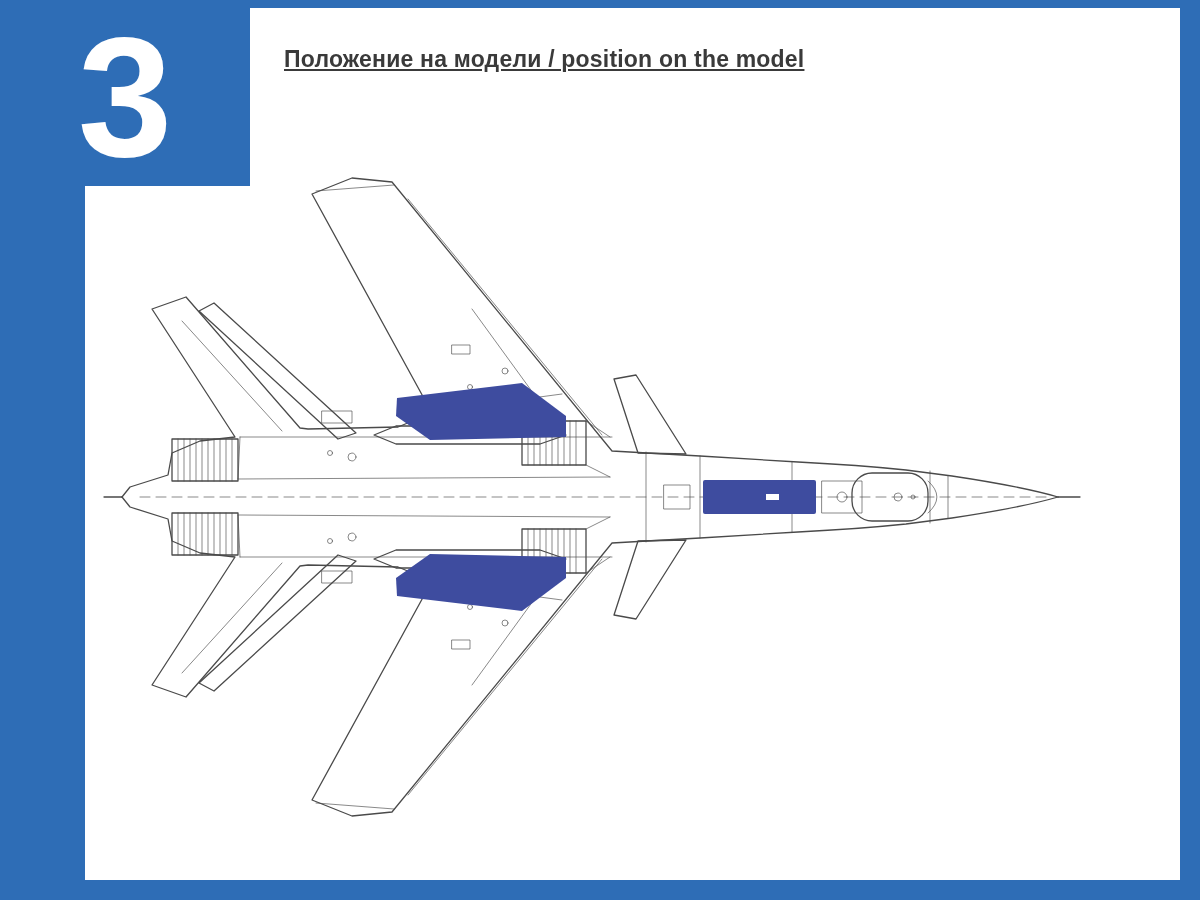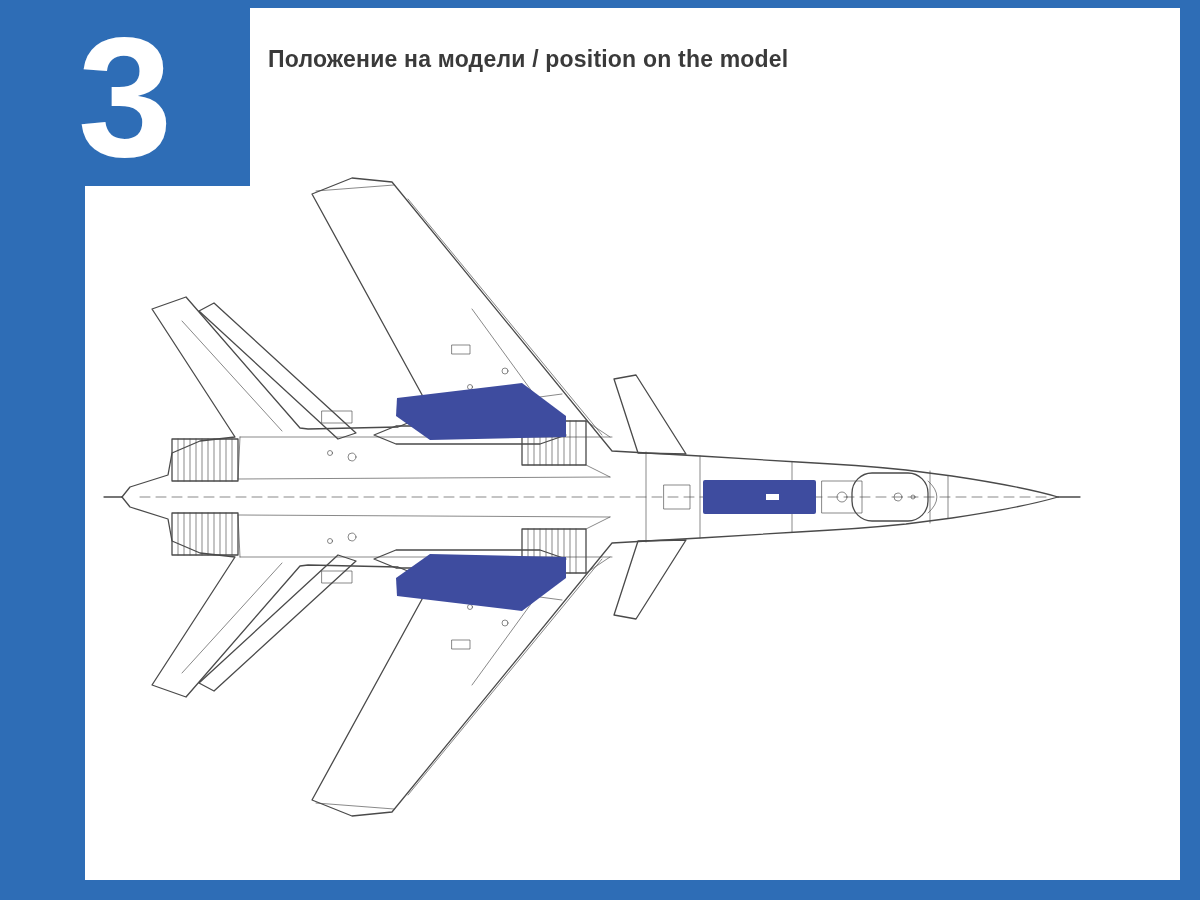--- a/index.html
+++ b/index.html
@@ -15,23 +15,23 @@
   .step-box{
     position:absolute;left:0;top:0;width:250px;height:186px;
     background:var(--accent,#2e6db6);
     display:flex;align-items:center;justify-content:center;
   }
   .step-number{
     color:#ffffff;font-size:170px;font-weight:bold;line-height:1;
     transform:translateY(4px);
   }
   .page-title{
-    position:absolute;left:268px;top:46px;margin:0;
+    position:absolute;left:284px;top:46px;margin:0;
     font-size:23px;font-weight:bold;color:var(--title-text,#3a3a3a);
-    letter-spacing:.2px;white-space:nowrap;
+    letter-spacing:.2px;white-space:nowrap;text-decoration:underline;
   }
   .diagram-svg{position:absolute;left:0;top:0;}
   .plane-lines{
     stroke:var(--line,#4a4a4a);fill:none;stroke-width:1.3;
     stroke-linejoin:round;stroke-linecap:round;
   }
   .thin{stroke-width:1;opacity:.65;}
   .hl{fill:var(--highlight,#3e4c9f);stroke:none;}
   .hl-tick{fill:#ffffff;stroke:none;}
 </style>

